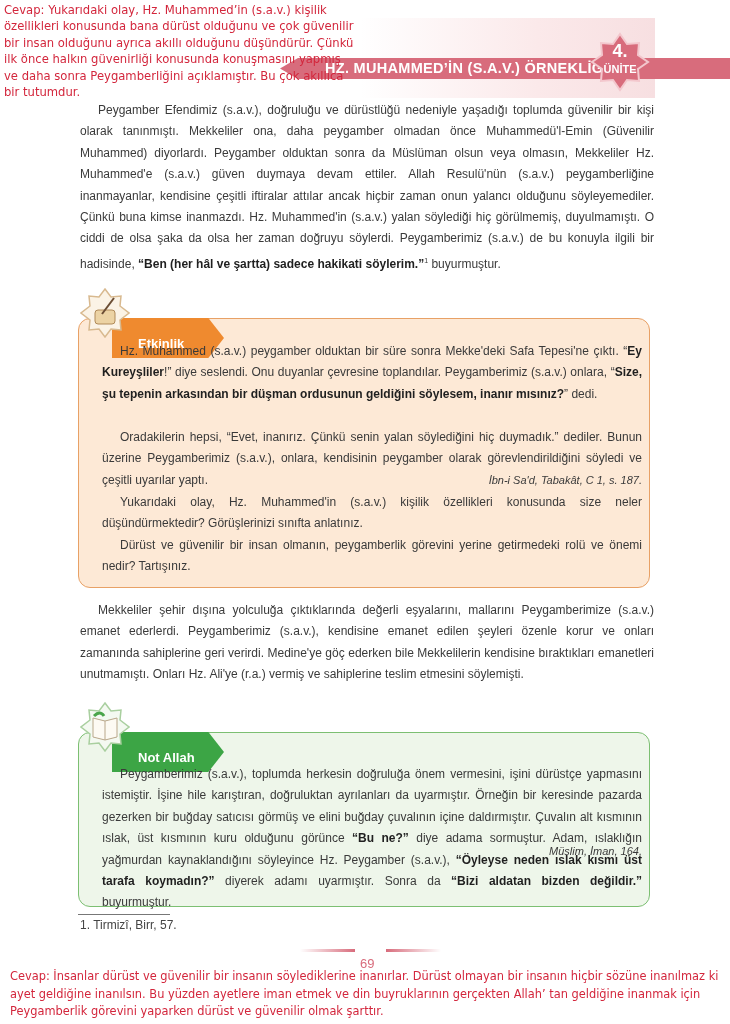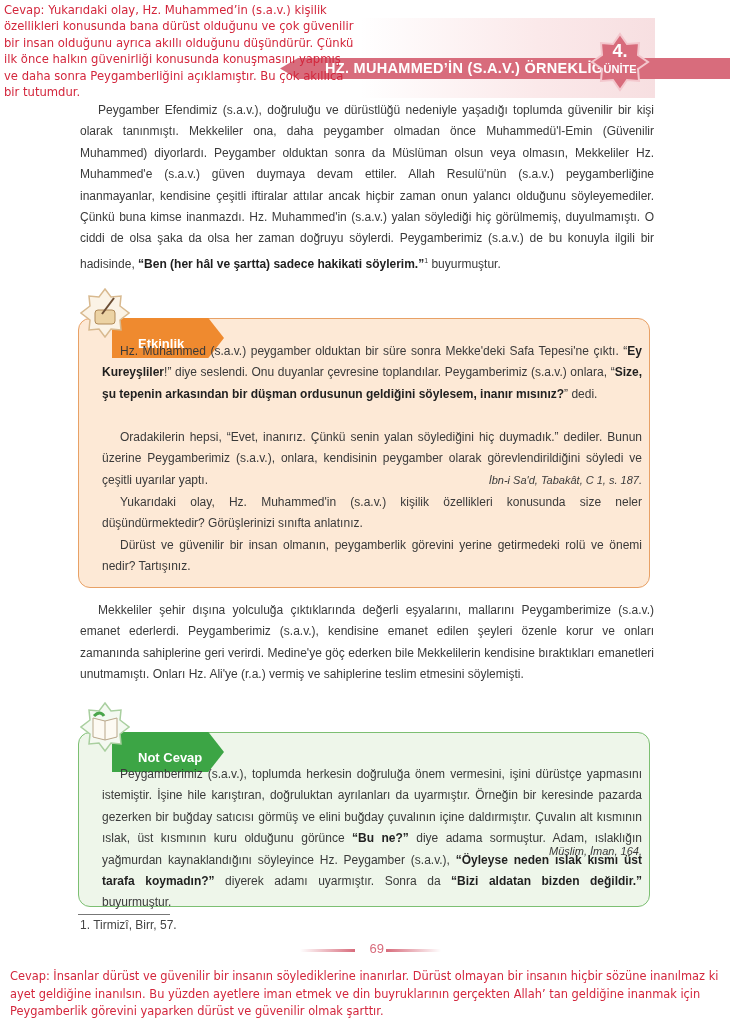--- a/index.html
+++ b/index.html
@@ -99,21 +99,21 @@
   }
 
   .footnote-rule { position: absolute; left: 78px; top: 914px; width: 92px; height: 1px; background: #777; }
   .footnote { position: absolute; left: 80px; top: 918px; font-size: 12px; color: #444; }
 
   .page-num-wrap { position: absolute; left: 300px; top: 940px; width: 140px; height: 20px; }
   .page-line-l { position: absolute; left: 0; top: 9px; width: 55px; height: 3px;
     background: linear-gradient(to right, rgba(216,108,124,0), #d86c7c); }
   .page-line-r { position: absolute; left: 86px; top: 9px; width: 55px; height: 3px;
     background: linear-gradient(to left, rgba(216,108,124,0), #d86c7c); }
-  .page-num { position: absolute; left: 60px; top: 1px; width: 24px; text-align: right;
+  .page-num { position: absolute; left: 60px; top: 16px; width: 24px; text-align: left;
     color: #d86c7c; font-size: 13px; }
 </style>
 </head>
 <body>
 
 <div class="header-fade"></div>
 <div class="header-band"></div>
 <div class="header-title">HZ. MUHAMMED’İN (S.A.V.) ÖRNEKLİĞİ</div>
 <div class="unit-badge">
   <svg width="60" height="60" viewBox="0 0 60 60">
@@ -138,21 +138,21 @@
 </div>
 <div class="box-para" style="top:341px;"><span class="indent" style="display:inline-block;width:18px"></span><span>Hz. Muhammed (s.a.v.) peygamber olduktan bir süre sonra Mekke'deki Safa Tepesi'ne çıktı. “</span><b>Ey Kureyşliler</b><span>!” diye seslendi. Onu duyanlar çevresine toplandılar. Peygamberimiz (s.a.v.) onlara, “</span><b>Size, şu tepenin arkasından bir düşman ordusunun geldiğini söylesem, inanır mısınız?</b><span>” dedi.</span></div>
 <div class="box-para" style="top:427px;"><span style="display:inline-block;width:18px"></span><span>Oradakilerin hepsi, “Evet, inanırız. Çünkü senin yalan söylediğini hiç duymadık.” dediler. Bunun üzerine Peygamberimiz (s.a.v.), onlara, kendisinin peygamber olarak görevlendirildiğini söyledi ve çeşitli uyarılar yaptı.</span></div>
 <div class="source" style="top:474px;">İbn-i Sa'd, Tabakât, C 1, s. 187.</div>
 <div class="box-para" style="top:492px;"><span style="display:inline-block;width:18px"></span><span>Yukarıdaki olay, Hz. Muhammed'in (s.a.v.) kişilik özellikleri konusunda size neler düşündürmektedir? Görüşlerinizi sınıfta anlatınız.</span></div>
 <div class="box-para" style="top:535px;"><span style="display:inline-block;width:18px"></span><span>Dürüst ve güvenilir bir insan olmanın, peygamberlik görevini yerine getirmedeki rolü ve önemi nedir? Tartışınız.</span></div>
 
 <div class="para" style="top:600px;"><span class="indent"></span><span>Mekkeliler şehir dışına yolculuğa çıktıklarında değerli eşyalarını, mallarını Peygamberimize (s.a.v.) emanet ederlerdi. Peygamberimiz (s.a.v.), kendisine emanet edilen şeyleri özenle korur ve onları zamanında sahiplerine geri verirdi. Medine'ye göç ederken bile Mekkelilerin kendisine bıraktıkları emanetleri unutmamıştı. Onları Hz. Ali'ye (r.a.) vermiş ve sahiplerine teslim etmesini söylemişti.</span></div>
 
 <div class="box" id="note-box"></div>
-<div class="box-tab" id="note-tab"><span>Not Cevap</span></div>
+<div class="box-tab" id="note-tab"><span>Not Allah</span></div>
 <div class="box-icon" id="note-icon">
   <svg width="50" height="50" viewBox="0 0 50 50">
     <polygon points="25,1 31,9 41,8 40,18 49,25 40,32 41,42 31,41 25,49 19,41 9,42 10,32 1,25 10,18 9,8 19,9" fill="#f4f9f1" stroke="#a9cf9f" stroke-width="1.5"></polygon>
     <path d="M13 16 L25 19 L37 16 L37 35 L25 38 L13 35 Z" fill="#fdfaf3" stroke="#b9a78a" stroke-width="1"></path>
     <line x1="25" y1="19" x2="25" y2="38" stroke="#b9a78a" stroke-width="1"></line>
     <path d="M14 14 Q20 8 24 14" stroke="#4aa54a" stroke-width="3" fill="none"></path>
   </svg>
 </div>
 <div class="box-para" style="top:764px;"><span style="display:inline-block;width:18px"></span><span>Peygamberimiz (s.a.v.), toplumda herkesin doğruluğa önem vermesini, işini dürüstçe yapmasını istemiştir. İşine hile karıştıran, doğruluktan ayrılanları da uyarmıştır. Örneğin bir keresinde pazarda gezerken bir buğday satıcısı görmüş ve elini buğday çuvalının içine daldırmıştır. Çuvalın alt kısmının ıslak, üst kısmının kuru olduğunu görünce </span><b>“Bu ne?”</b><span> diye adama sormuştur. Adam, ıslaklığın yağmurdan kaynaklandığını söyleyince Hz. Peygamber (s.a.v.), </span><b>“Öyleyse neden ıslak kısmı üst tarafa koymadın?”</b><span> diyerek adamı uyarmıştır. Sonra da </span><b>“Bizi aldatan bizden değildir.”</b><span> buyurmuştur.</span></div>
 <div class="source" style="top:845px;font-style:italic;">Müslim, İman, 164.</div>

